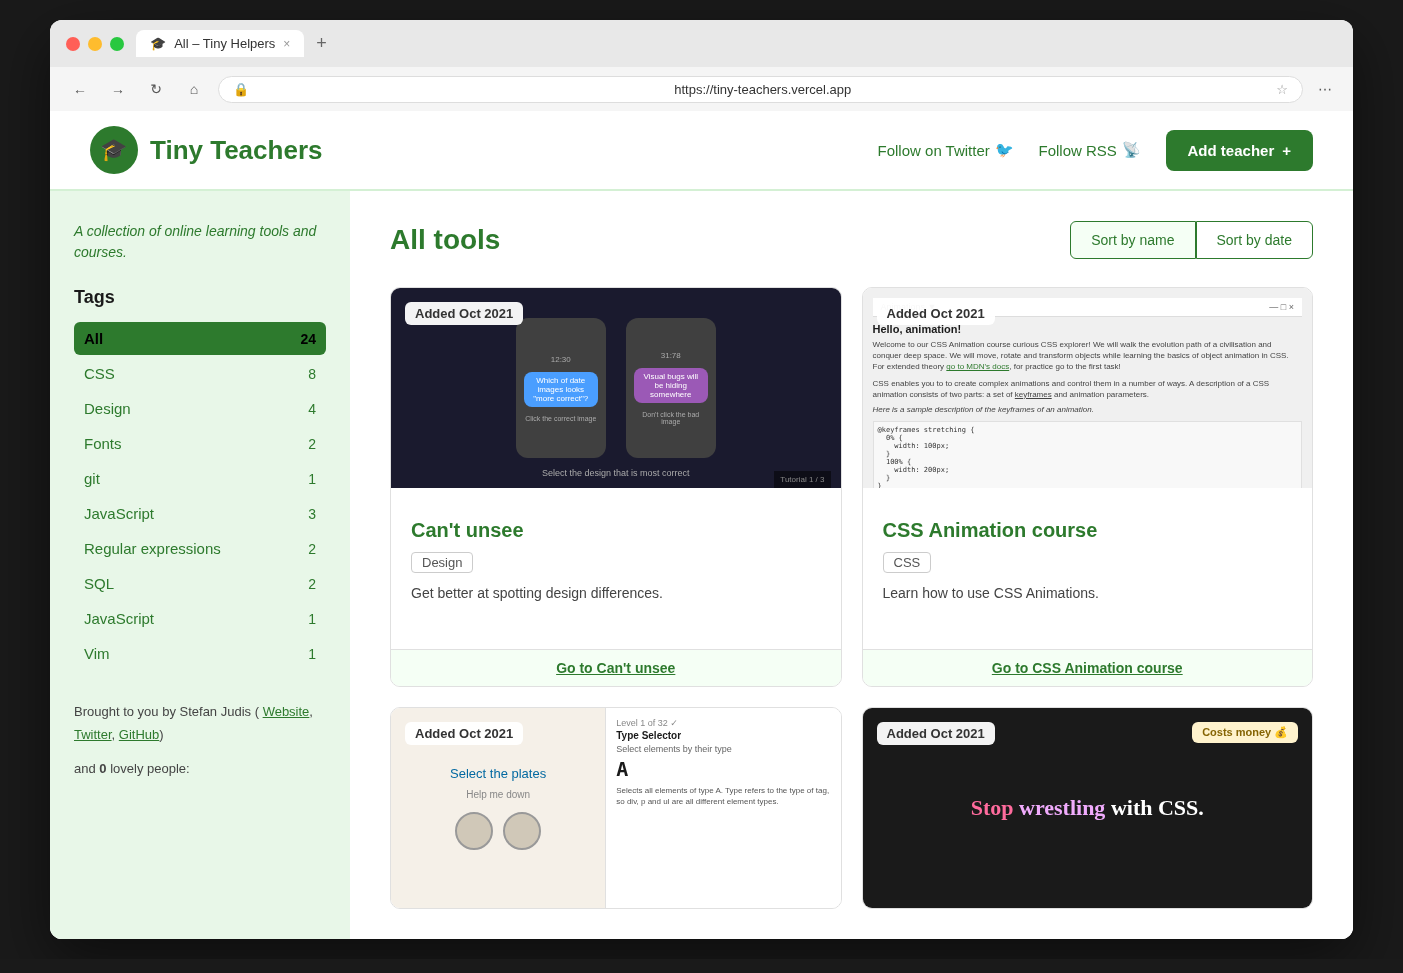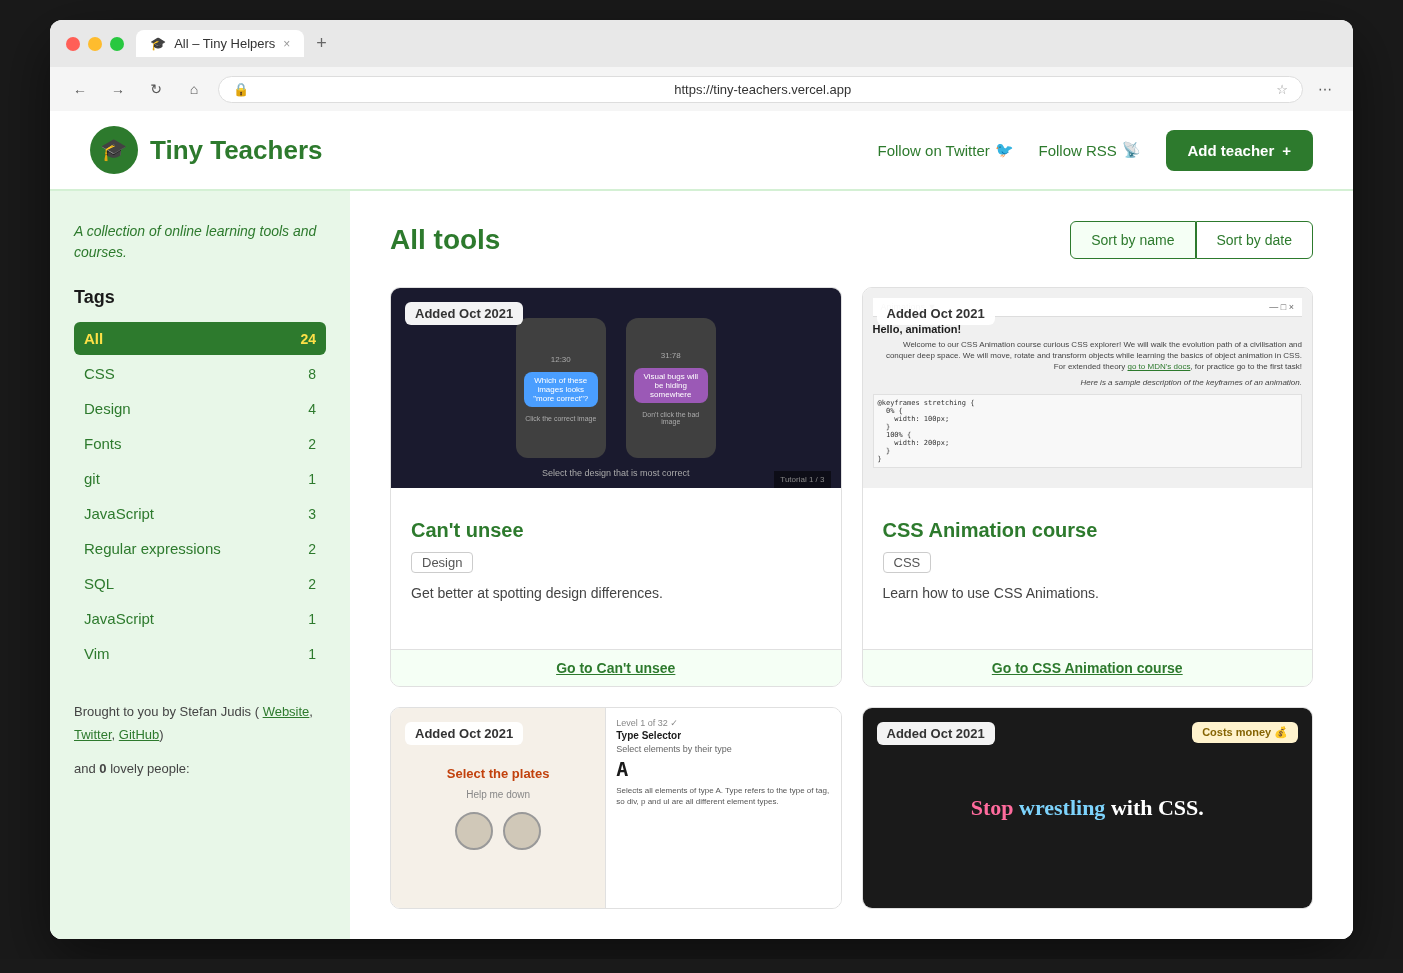--- a/index.html
+++ b/index.html
@@ -128,21 +128,21 @@
       font-size: 18px; font-weight: 700; color: #1a1a1a;
       margin-bottom: 14px;
     }
     .tag-list { list-style: none; }
     .tag-item {
       display: flex; align-items: center; justify-content: space-between;
       padding: 8px 10px; border-radius: 6px; cursor: pointer;
       font-size: 15px; color: #2d7a2d; margin-bottom: 2px;
     }
     .tag-item.active {
-      background: #2d7a2d; color: #fde047; font-weight: 600;
+      background: #2d7a2d; color: #000000; font-weight: 600;
     }
     .tag-count {
       font-size: 14px; color: inherit;
     }
     .sidebar-credit {
       margin-top: 30px; font-size: 13px; color: #444; line-height: 1.8;
     }
     .sidebar-credit a { color: #2d7a2d; text-decoration: underline; }
     .sidebar-people {
       margin-top: 14px; font-size: 13px; color: #444;
@@ -242,32 +242,32 @@
       padding: 10px;
       overflow: hidden;
     }
     .mock-css-header {
       background: #fff; border-bottom: 1px solid #ddd;
       padding: 4px 8px; font-size: 9px; color: #666;
       display: flex; justify-content: space-between;
       margin-bottom: 6px;
     }
     .mock-css-title { font-size: 11px; font-weight: 700; color: #1a1a1a; margin-bottom: 4px; }
-    .mock-css-text { font-size: 8px; color: #444; line-height: 1.4; text-align: right; }
+    .mock-css-text { font-size: 8px; color: #444; line-height: 1.4; }
     .mock-css-code { background: #f8f8f8; border: 1px solid #e0e0e0; padding: 4px; font-family: monospace; font-size: 7px; color: #333; margin-top: 6px; }
 
     .mock-css-tricks {
       background: #1a1a1a; height: 100%;
       display: flex; align-items: center; justify-content: center;
     }
     .mock-headline {
       font-size: 22px; font-weight: 900; font-family: Georgia, serif;
     }
     .mock-headline span:nth-child(1) { color: #ff6b9d; }
-    .mock-headline span:nth-child(2) { color: #7dd3fc; }
+    .mock-headline span:nth-child(2) { color: #f0abfc; }
     .mock-headline span:nth-child(3) { color: #fff; }
   </style>
 </head>
 <body>
 
 <div class="browser-window">
 
   <div class="browser-titlebar">
     <div class="traffic-lights">
       <div class="traffic-light tl-red"></div>
@@ -394,21 +394,21 @@
           </div>
         </div>
 
         <div class="cards-grid">
 
           <div class="card">
             <div class="card-image">
               <div class="mock-cant-unsee">
                 <div class="mock-phone">
                   <div style="font-size:8px;color:#aaa;margin-bottom:2px;">12:30</div>
-                  <div class="mock-msg">Which of these images looks "more correct"?</div>
+                  <div class="mock-msg">Which of date images looks "more correct"?</div>
                   <div style="font-size:7px;color:#aaa;text-align:center;margin-top:2px;">Click the correct image</div>
                 </div>
                 <div class="mock-phone">
                   <div style="font-size:8px;color:#aaa;margin-bottom:2px;">31:78</div>
                   <div class="mock-msg mock-msg-purple">Visual bugs will be hiding somewhere</div>
                   <div style="font-size:7px;color:#aaa;text-align:center;margin-top:2px;">Don't click the bad image</div>
                 </div>
               </div>
               <div class="card-badge">Added Oct 2021</div>
               <div style="position:absolute;bottom:10px;left:50%;transform:translateX(-50%);font-size:9px;color:#aaa;white-space:nowrap;">Select the design that is most correct</div>
@@ -426,20 +426,23 @@
             <div class="card-image">
               <div class="mock-css-anim">
                 <div class="mock-css-header">
                   <span>Animations ▼</span>
                   <span>— □ ×</span>
                 </div>
                 <div class="mock-css-title">Hello, animation!</div>
                 <div class="mock-css-text">
                   Welcome to our CSS Animation course curious CSS explorer! We will walk the evolution path of a civilisation and conquer deep space. We will move, rotate and transform objects while learning the basics of object animation in CSS. For extended theory <span style="color:#2d7a2d;text-decoration:underline;">go to MDN's docs</span>, for practice go to the first task!
                 </div>
+                <div class="mock-css-text" style="margin-top:5px;">
+                  CSS enables you to to create complex animations and control them in a number of ways. A description of a CSS animation consists of two parts: a set of <span style="text-decoration:underline;">keyframes</span> and animation parameters.
+                </div>
                 <div class="mock-css-text" style="margin-top:4px;font-style:italic;">Here is a sample description of the keyframes of an animation.</div>
                 <div class="mock-css-code">
                   @keyframes stretching {<br>
                   &nbsp;&nbsp;0% {<br>
                   &nbsp;&nbsp;&nbsp;&nbsp;width: 100px;<br>
                   &nbsp;&nbsp;}<br>
                   &nbsp;&nbsp;100% {<br>
                   &nbsp;&nbsp;&nbsp;&nbsp;width: 200px;<br>
                   &nbsp;&nbsp;}<br>
                   }
@@ -452,21 +455,21 @@
               <div class="card-tag">CSS</div>
               <div class="card-desc">Learn how to use CSS Animations.</div>
             </div>
             <a class="card-link">Go to CSS Animation course</a>
           </div>
 
           <div class="card">
             <div class="card-image">
               <div style="display:flex;height:100%;background:#f5f5f5;">
                 <div style="flex:1;background:#f5f0e8;display:flex;flex-direction:column;align-items:center;justify-content:center;gap:8px;border-right:1px solid #e0e0e0;">
-                  <div style="font-size:13px;font-weight:700;color:#c2410c;">Select the plates</div>
+                  <div style="font-size:13px;font-weight:400;color:#0369a1;">Select the plates</div>
                   <div style="font-size:10px;color:#888;">Help me down</div>
                   <div style="display:flex;gap:10px;margin-top:4px;">
                     <div style="width:38px;height:38px;border-radius:50%;background:#d0c8b8;border:2px solid #999;"></div>
                     <div style="width:38px;height:38px;border-radius:50%;background:#d0c8b8;border:2px solid #999;"></div>
                   </div>
                 </div>
                 <div style="flex:1;background:#fff;padding:10px;">
                   <div style="font-size:9px;color:#888;margin-bottom:2px;">Level 1 of 32 ✓</div>
                   <div style="font-size:10px;font-weight:700;color:#1a1a1a;margin-bottom:3px;">Type Selector</div>
                   <div style="font-size:9px;color:#666;margin-bottom:3px;">Select elements by their type</div>

